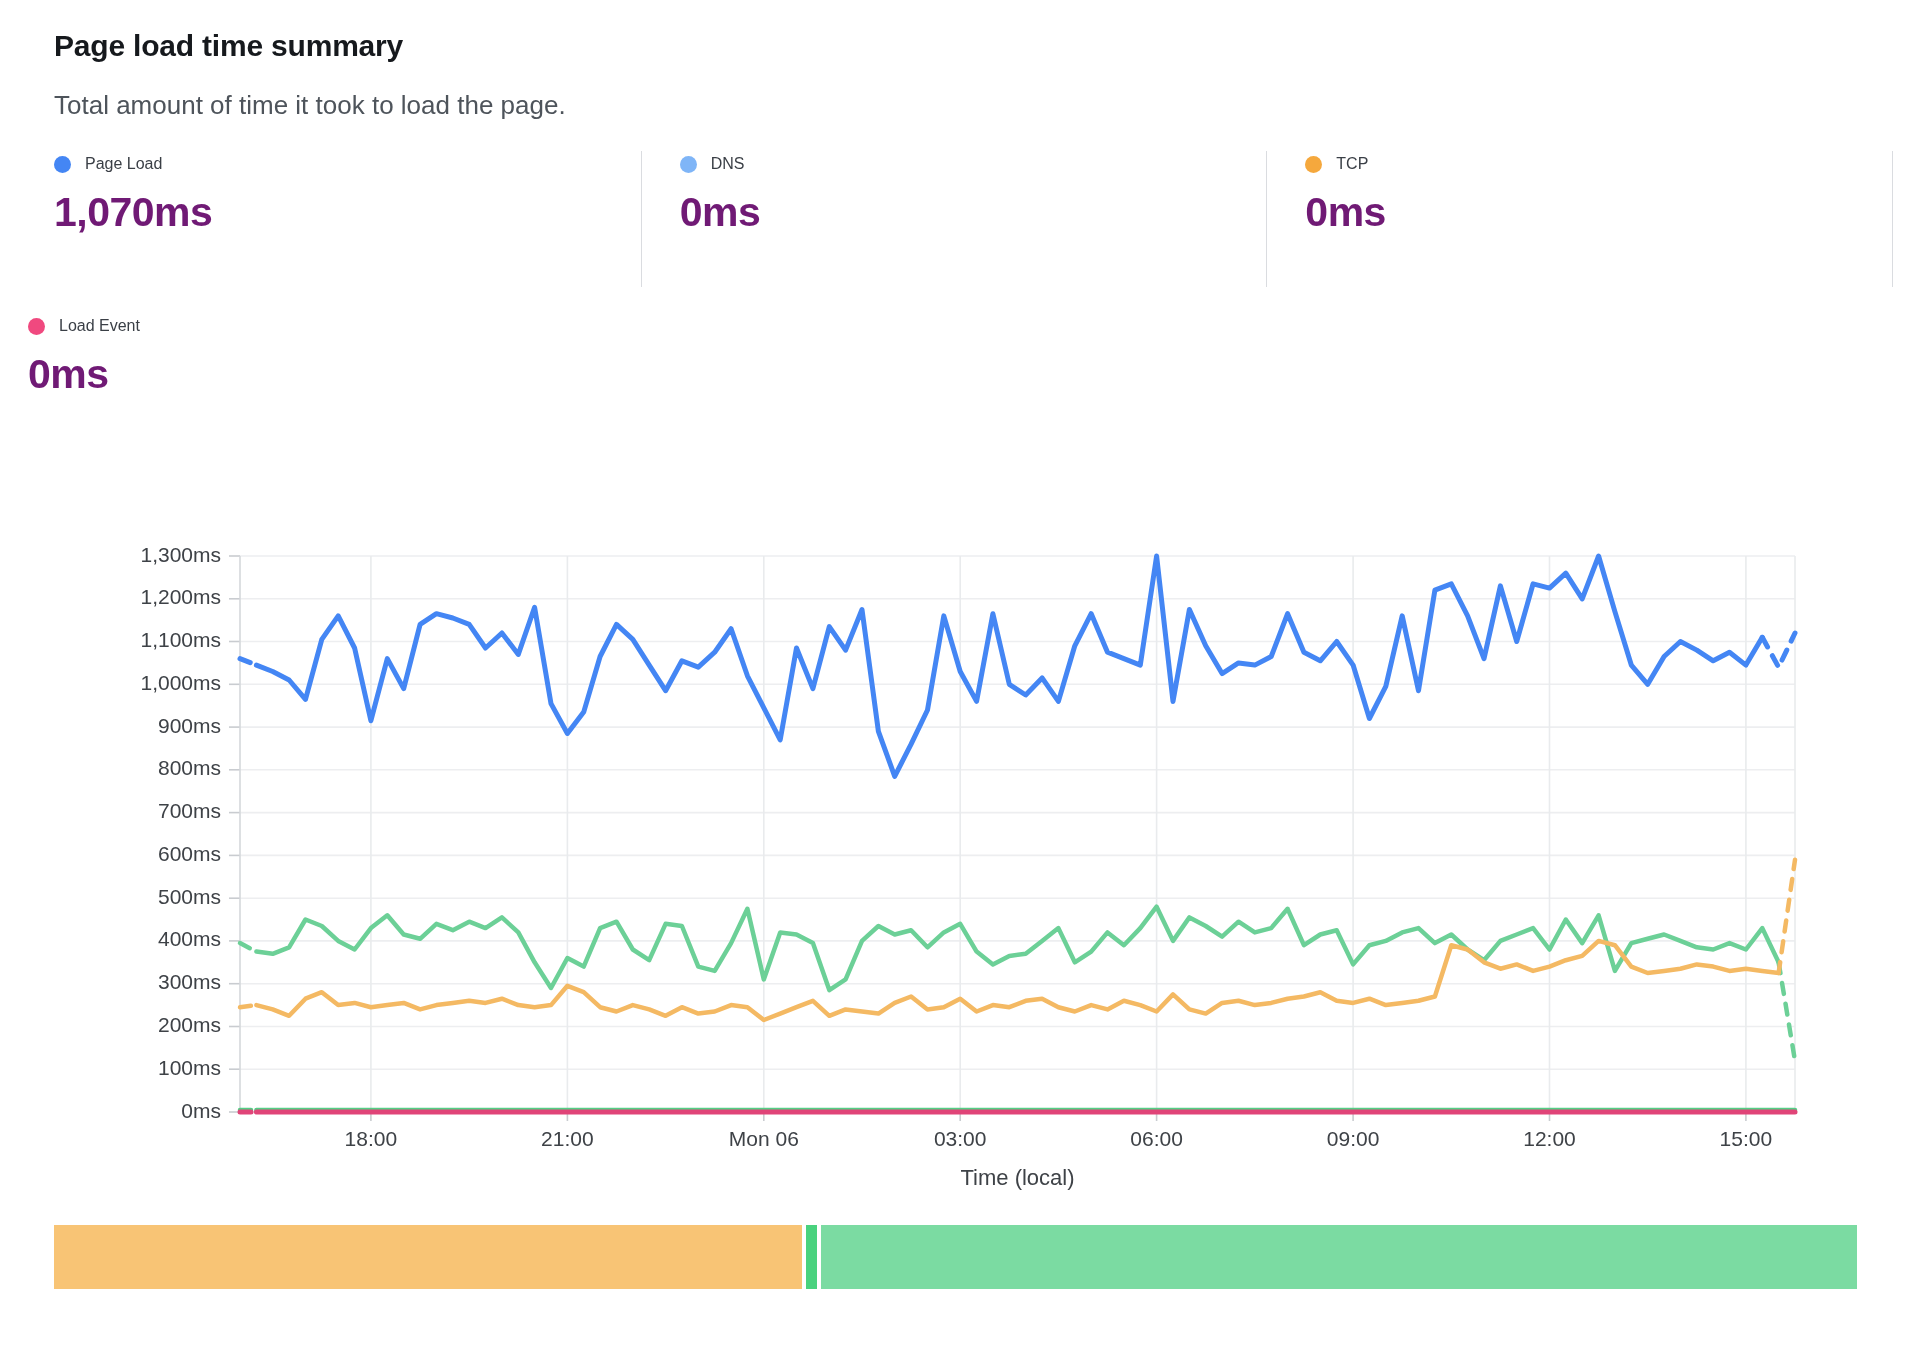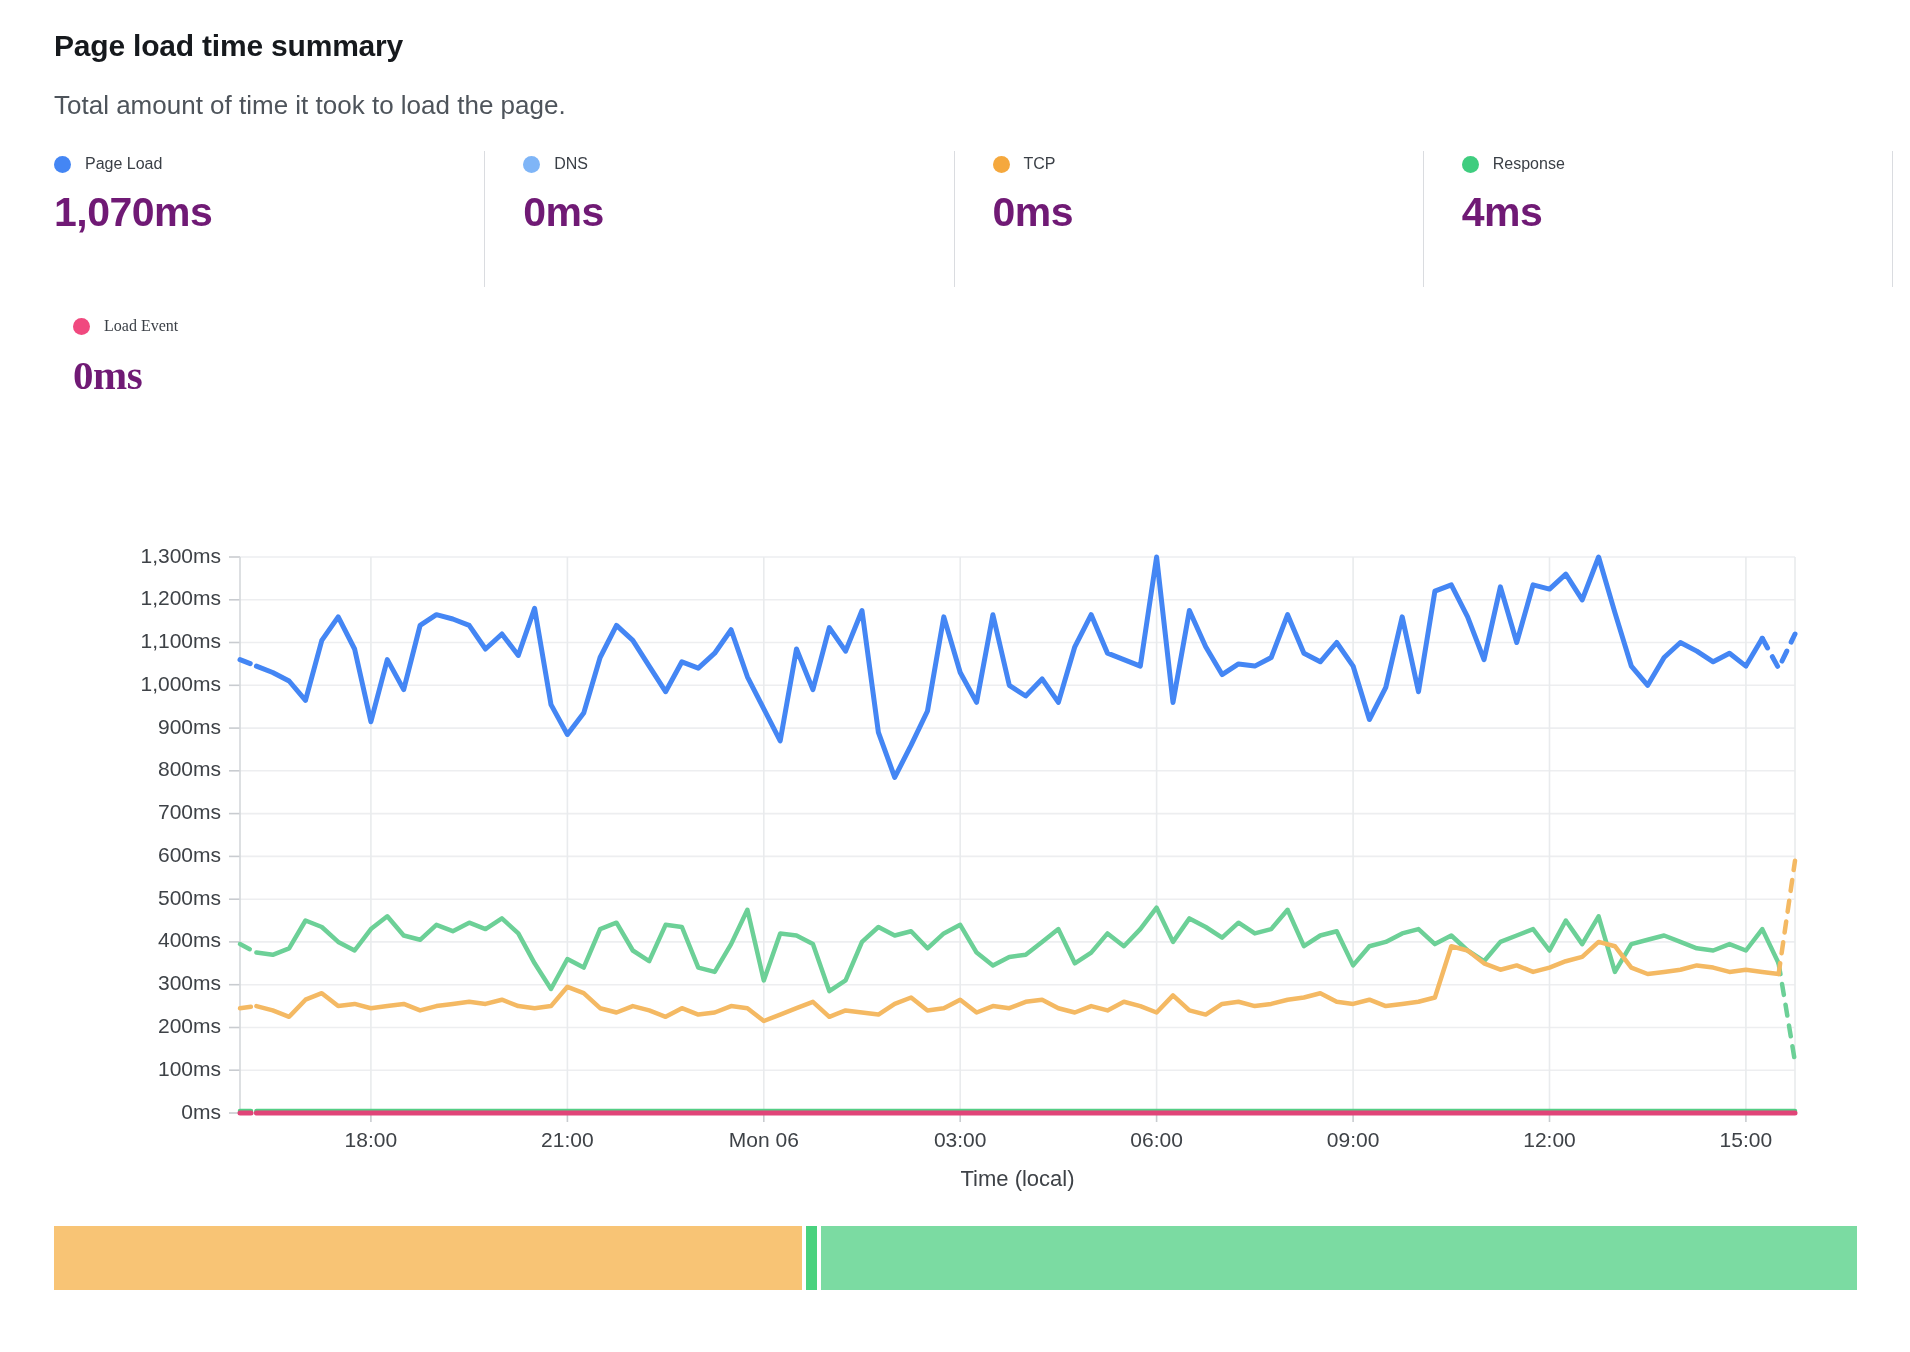--- a/index.html
+++ b/index.html
@@ -23,21 +23,21 @@
     flex:1 1 0;min-height:136px;border-right:1px solid #dadce0;
     padding-left:38px;box-sizing:border-box;
   }
   .metric-card:first-child{padding-left:0;}
   .metric-head{display:flex;align-items:center;margin-top:4px;}
   .dot{width:17px;height:17px;border-radius:50%;margin-right:14px;flex:0 0 auto;}
   .metric-label{font-size:16px;color:#3a3f46;}
   .metric-value{
     margin-top:16px;font-size:41px;font-weight:700;color:#701a75;letter-spacing:-0.5px;
   }
-  .load-event-row{margin:30px 0 0 73px;font-family:Liberation Serif, serif;}
+  .load-event-row{margin:30px 0 0 28px;}
   svg.chart{display:block;margin-top:30px;}
   svg .tick{font-family:"Liberation Sans",sans-serif;font-size:21px;fill:#3e4247;}
   svg .axis-title{font-family:"Liberation Sans",sans-serif;font-size:22px;fill:#3e4247;}
   .range-bar{
     display:flex;gap:4px;margin:27px 0 0 54px;width:1803px;height:64px;
   }
   .bar-seg{height:100%;}
 </style>
 </head>
 <body>
@@ -61,27 +61,20 @@
         <span class="metric-label">DNS</span>
       </div>
       <div class="metric-value">0ms</div>
     </div>
     <div class="metric-card">
       <div class="metric-head">
         <span class="dot" style="background: rgb(245, 168, 61);"></span>
         <span class="metric-label">TCP</span>
       </div>
       <div class="metric-value">0ms</div>
-    </div>
-    <div class="metric-card">
-      <div class="metric-head">
-        <span class="dot" style="background: rgb(63, 205, 127);"></span>
-        <span class="metric-label">Response</span>
-      </div>
-      <div class="metric-value">4ms</div>
     </div>
   </div>
 
   <div class="load-event-row">
     <div class="metric-head">
       <span class="dot" style="background: rgb(240, 73, 127);"></span>
       <span class="metric-label">Load Event</span>
     </div>
     <div class="metric-value">0ms</div>
   </div>

